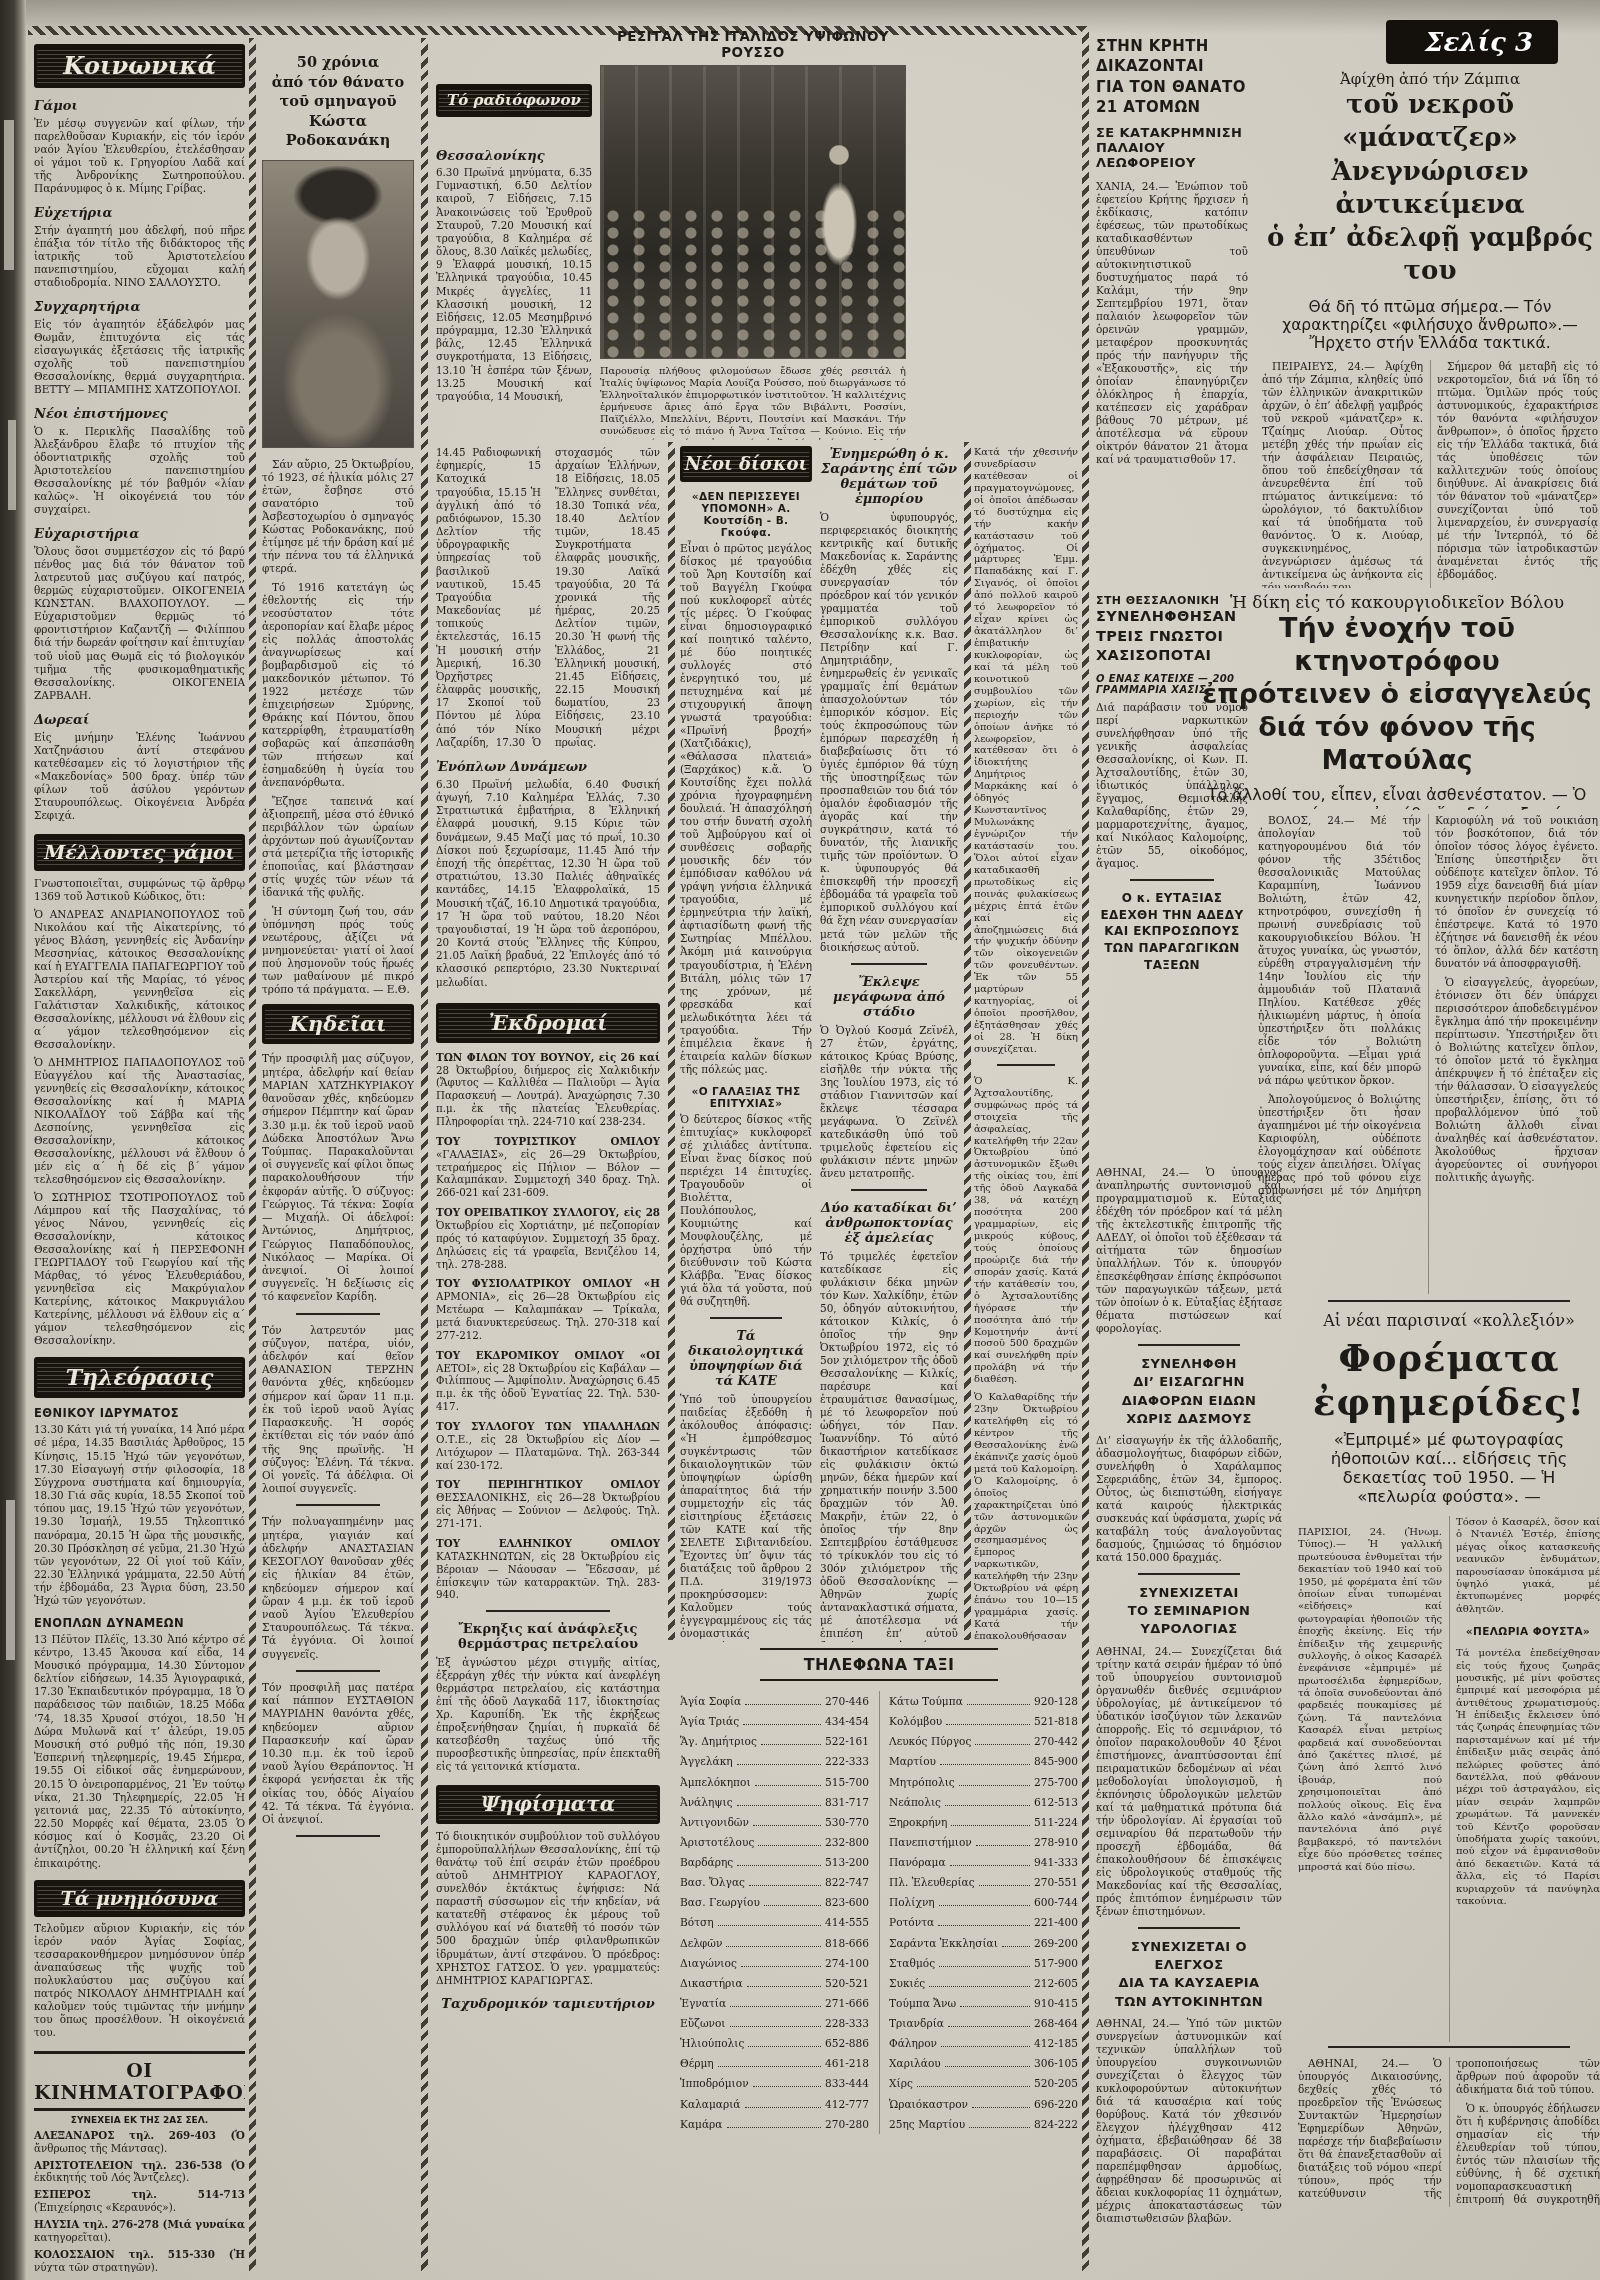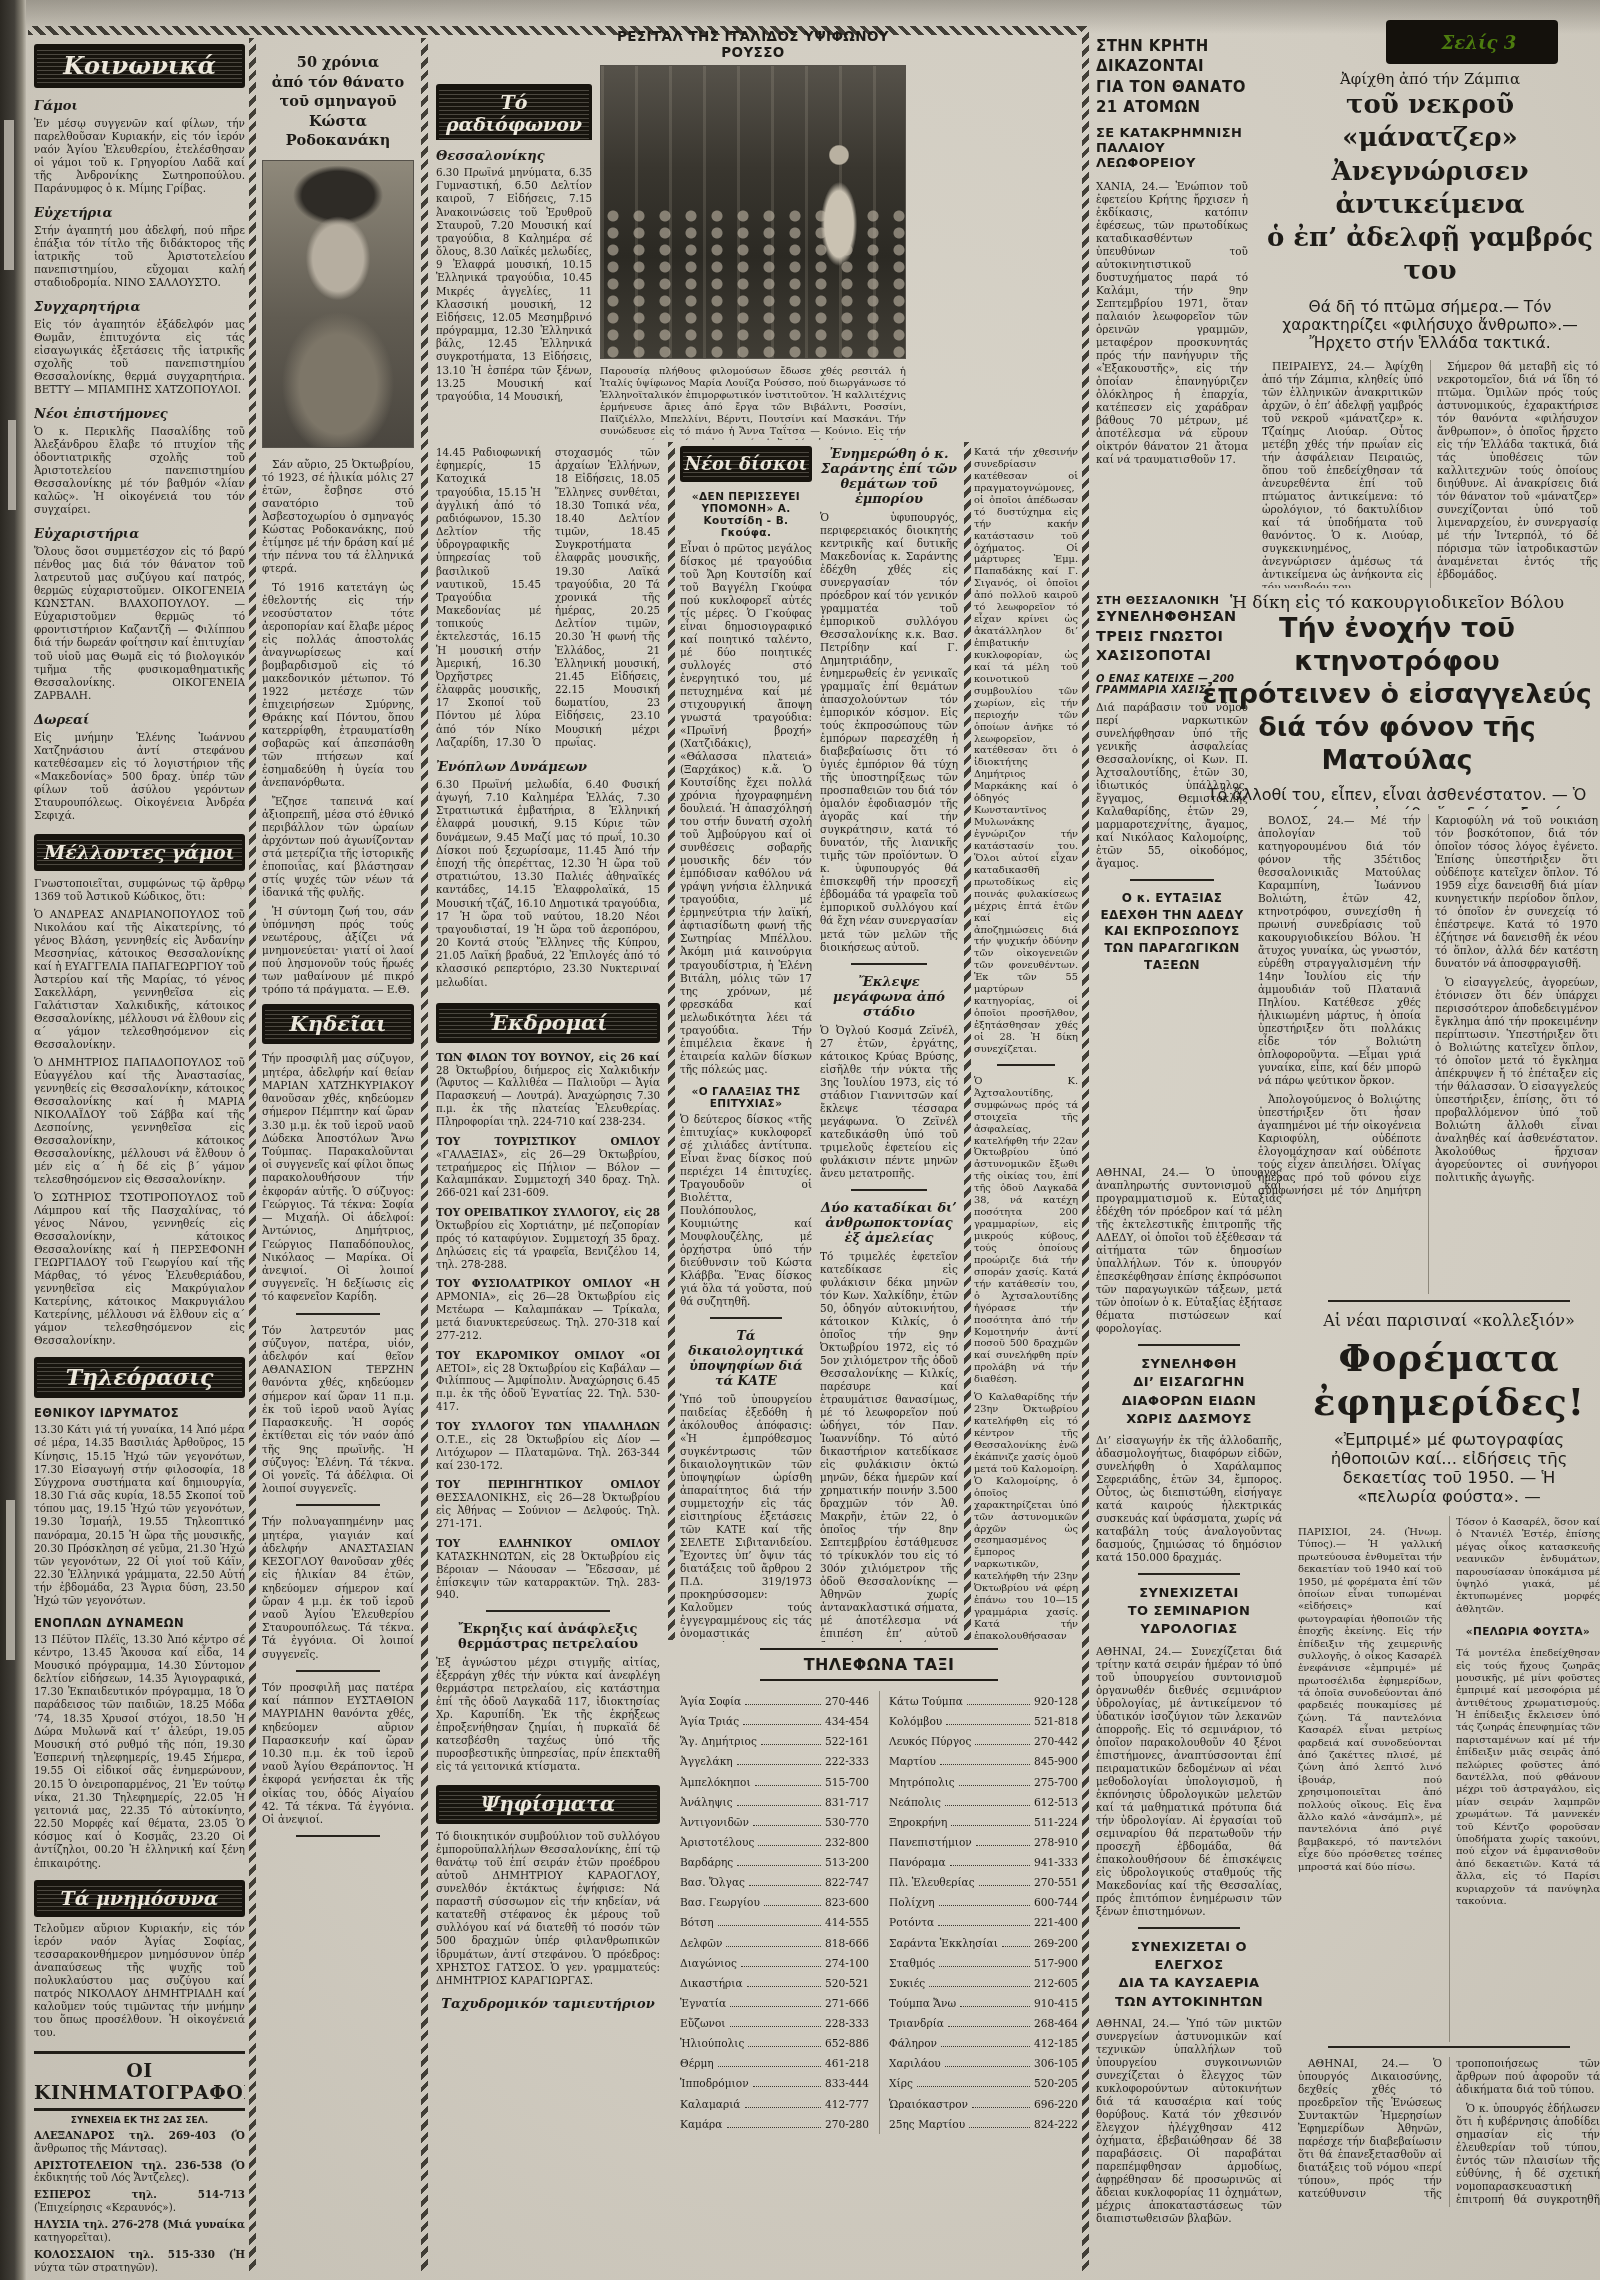--- a/index.html
+++ b/index.html
@@ -156,21 +156,21 @@
         <div class="hr"></div>
       </div>
         <div>
         <p class="notice">Τόν προσφιλῆ μας πατέρα καί πάππον ΕΥΣΤΑΘΙΟΝ ΜΑΥΡΙΔΗΝ θανόντα χθές, κηδεύομεν αὔριον Παρασκευήν καί ὥραν 10.30 π.μ. ἐκ τοῦ ἱεροῦ ναοῦ Ἁγίου Θεράποντος. Ἡ ἐκφορά γενήσεται ἐκ τῆς οἰκίας του, ὁδός Αἰγαίου 42. Τά τέκνα. Τά ἐγγόνια. Οἱ ἀνεψιοί.</p>
         <div class="hr"></div>
       </div>
       </div>
   </div>
 
   <div class="blk" style="left:436px;top:84px;width:156px;height:56px;">
-    <div class="wave" style="font-size:19px;"><span>Τό ραδιόφωνον</span></div>
+    <div class="wave" style="font-size:15px;"><span>Τό ραδιόφωνον</span></div>
   </div>
   <div class="blk" style="left:436px;top:148px;width:156px;height:292px;">
     <div class="subhead" style="margin:0 0 3px;">Θεσσαλονίκης</div>
     <div class="listline">6.30 Πρωϊνά μηνύματα, 6.35 Γυμναστική, 6.50 Δελτίον καιροῦ, 7 Εἰδήσεις, 7.15 Ἀνακοινώσεις τοῦ Ἐρυθροῦ Σταυροῦ, 7.20 Μουσική καί τραγούδια, 8 Καλημέρα σέ ὅλους, 8.30 Λαϊκές μελωδίες, 9 Ἐλαφρά μουσική, 10.15 Ἑλληνικά τραγούδια, 10.45 Μικρές ἀγγελίες, 11 Κλασσική μουσική, 12 Εἰδήσεις, 12.05 Μεσημβρινό πρόγραμμα, 12.30 Ἑλληνικά βάλς, 12.45 Ἑλληνικά συγκροτήματα, 13 Εἰδήσεις, 13.10 Ἡ ἑσπέρα τῶν ξένων, 13.25 Μουσική καί τραγούδια, 14 Μουσική,</div>
   </div>
 
   <div class="blk" style="left:600px;top:28px;width:306px;height:412px;">
     <div class="sanshead caps" style="font-size:13.5px;">ΡΕΣΙΤΑΛ ΤΗΣ ΙΤΑΛΙΔΟΣ ΥΨΙΦΩΝΟΥ ΡΟΥΣΣΟ</div>
     <div class="photo-frame" style="margin-top:5px;height:292px;position:relative;background:linear-gradient(180deg,#56524a,#39362f 35%,#2b2923 65%,#403d35);">
       <div style="position:absolute;inset:0;background:repeating-linear-gradient(90deg,rgba(215,205,185,.14) 0 3px,transparent 3px 34px);"></div>
@@ -467,21 +467,21 @@
     <div class="sanshead caps" style="font-size:15px;text-align:left;line-height:1.35;">ΣΤΗΝ ΚΡΗΤΗ</div>
         <div class="sanshead caps" style="font-size:15px;text-align:left;line-height:1.35;">ΔΙΚΑΖΟΝΤΑΙ</div>
         <div class="sanshead caps" style="font-size:15px;text-align:left;line-height:1.35;">ΓΙΑ ΤΟΝ ΘΑΝΑΤΟ</div>
         <div class="sanshead caps" style="font-size:15px;text-align:left;line-height:1.35;">21 ΑΤΟΜΩΝ</div>
       </div>
     <div class="sanshead caps" style="font-size:13px;text-align:left;margin:8px 0 10px;">ΣΕ ΚΑΤΑΚΡΗΜΝΙΣΗ ΠΑΛΑΙΟΥ ΛΕΩΦΟΡΕΙΟΥ</div>
     <div class="body">ΧΑΝΙΑ, 24.— Ἐνώπιον τοῦ ἐφετείου Κρήτης ἤρχισεν ἡ ἐκδίκασις, κατόπιν ἐφέσεως, τῶν πρωτοδίκως καταδικασθέντων ὑπευθύνων τοῦ αὐτοκινητιστικοῦ δυστυχήματος παρά τό Καλάμι, τήν 9ην Σεπτεμβρίου 1971, ὅταν παλαιόν λεωφορεῖον τῶν ὀρεινῶν γραμμῶν, μεταφέρον προσκυνητάς πρός τήν πανήγυριν τῆς «Ἐξακουστῆς», εἰς τήν ὁποίαν ἐπανηγύριζεν ὁλόκληρος ἡ ἐπαρχία, κατέπεσεν εἰς χαράδραν βάθους 70 μέτρων, μέ ἀποτέλεσμα νά εὕρουν οἰκτρόν θάνατον 21 ἄτομα καί νά τραυματισθοῦν 17.</div>
   </div>
 
   <div class="blk" style="left:1386px;top:20px;width:172px;height:44px;background:#14110c;border-radius:4px;display:flex;align-items:center;justify-content:center;">
-    <span style="color:#4d7c0f;font-style:italic;font-weight:bold;font-size:18px;font-family:'DejaVu Serif',serif;margin-left:14px;">Σελίς 3</span>
+    <span style="color:#ffffff;font-style:italic;font-weight:bold;font-size:26px;font-family:'DejaVu Serif',serif;margin-left:14px;">Σελίς 3</span>
   </div>
 
   <div class="blk" style="left:1262px;top:70px;width:336px;height:518px;">
     <div class="bhead" style="font-size:15px;font-weight:normal;">Ἀφίχθη ἀπό τήν Ζάμπια</div>
     <div>
 
     <div class="bhead" style="font-size:26px;line-height:1.28;">τοῦ νεκροῦ «μάνατζερ»</div>
         <div class="bhead" style="font-size:26px;line-height:1.28;">Ἀνεγνώρισεν ἀντικείμενα</div>
         <div class="bhead" style="font-size:26px;line-height:1.28;">ὁ ἐπ’ ἀδελφῇ γαμβρός του</div>
       </div>

